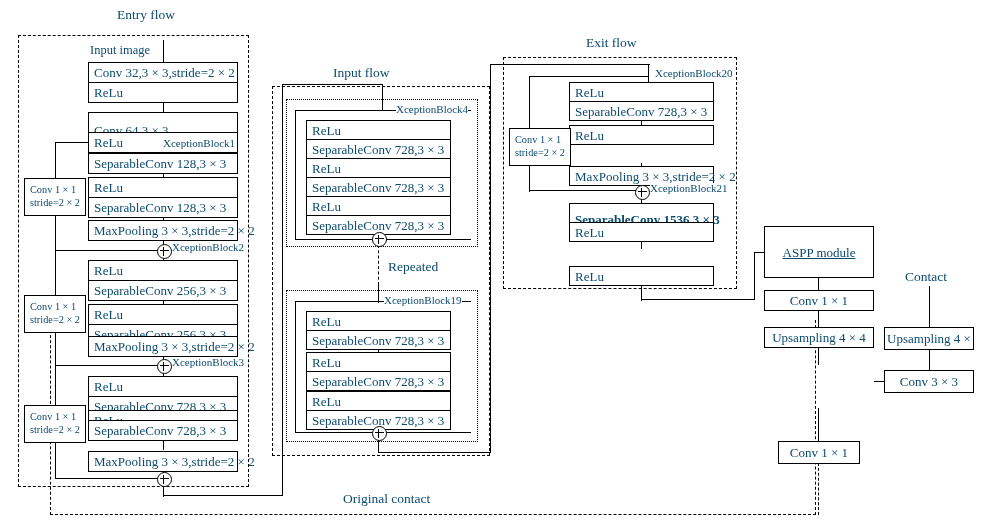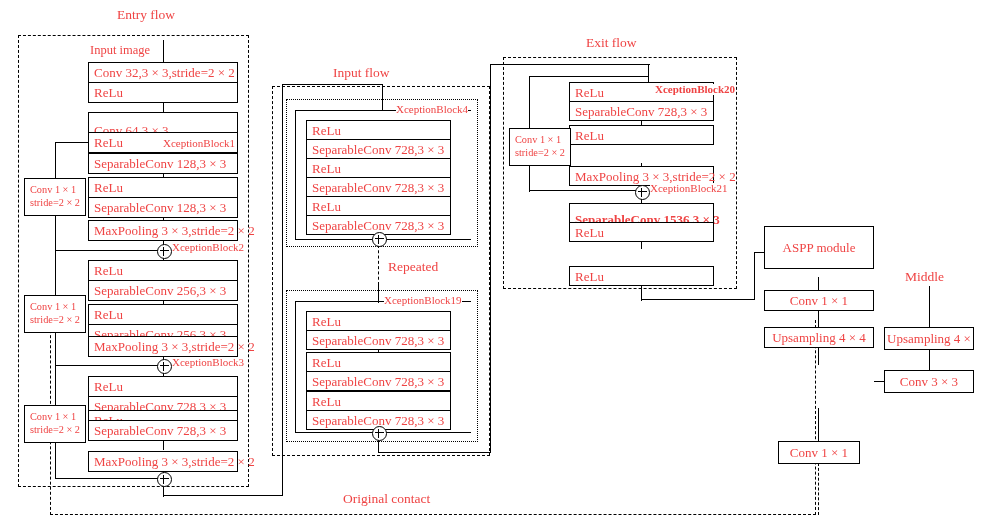--- a/index.html
+++ b/index.html
@@ -1,21 +1,21 @@
 <!DOCTYPE html>
 <html><head>
 <meta charset="utf-8">
 <style>
   html,body{margin:0;padding:0;background:#ffffff;}
   #canvas{
     position:relative;
     width:983px;height:525px;
     background:#ffffff;
     font-family:"Liberation Serif", serif;
-    color:#ef4444;
+    color:#0c4a6e;
     overflow:hidden;
   }
 
   
   .node{
     position:absolute;box-sizing:border-box;
     border:1.4px solid #000;
     background:#fff;
     font-size:13px;
     line-height:1;
@@ -223,21 +223,21 @@
   <div class="node" style="left:306px;top:391px;width:145px;height:20px;">ReLu</div>
   <div class="node" style="left:306px;top:410px;width:145px;height:20px;">SeparableConv 728,3 × 3</div>
   <div class="w wv" style="left:378px;top:429px;height:6px;"></div>
   <div class="plus" style="left:372px;top:426px;"></div>
 
   <div class="w wv" style="left:378px;top:437px;height:16px;"></div>
   <div class="w wh" style="left:378px;top:452px;width:113px;"></div>
   <div class="w wv" style="left:490px;top:64px;height:389px;"></div>
   <div class="w wh" style="left:490px;top:64px;width:160px;"></div>
 
-  <div class="lbl small" style="left:655px;top:84px;font-weight:bold;">XceptionBlock20</div>
+  <div class="lbl small" style="left:655px;top:68px;">XceptionBlock20</div>
   <div class="w wv" style="left:648px;top:64px;height:18px;"></div>
   <div class="w wh" style="left:529px;top:76px;width:120px;"></div>
   <div class="w wv" style="left:529px;top:76px;height:56px;"></div>
 
   <div class="node" style="left:569px;top:82px;width:145px;height:20px;">ReLu</div>
   <div class="node" style="left:569px;top:101px;width:145px;height:20px;">SeparableConv 728,3 × 3</div>
   <div class="w wv" style="left:641px;top:120px;height:8px;"></div>
 
   <div class="node" style="left:569px;top:125px;width:145px;height:20px;">ReLu</div>
   <div class="w wv" style="left:641px;top:163px;height:6px;"></div>
@@ -260,37 +260,37 @@
   <div class="node" style="left:569px;top:222px;width:145px;height:20px;">ReLu</div>
   <div class="w wv" style="left:641px;top:241px;height:8px;"></div>
 
   <div class="node" style="left:569px;top:266px;width:145px;height:20px;">ReLu</div>
 
   <div class="w wv" style="left:641px;top:285px;height:16px;"></div>
   <div class="w wh" style="left:641px;top:299px;width:114px;"></div>
   <div class="w wv" style="left:754px;top:252px;height:48px;"></div>
   <div class="w wh" style="left:754px;top:252px;width:26px;"></div>
 
-  <div class="node center" style="left:764px;top:226px;width:110px;height:43px;">ASPP module</div>
+  <div class="node center" style="left:764px;top:226px;width:110px;height:52px;text-decoration:underline;">ASPP module</div>
   <div class="w wv" style="left:818px;top:277px;height:14px;"></div>
 
   <div class="node center" style="left:764px;top:290px;width:110px;height:21px;">Conv 1 × 1</div>
   <div class="w wv" style="left:818px;top:310px;height:18px;"></div>
 
   <div class="node center" style="left:764px;top:327px;width:110px;height:21px;">Upsampling 4 × 4</div>
   <div class="w wv" style="left:818px;top:347px;height:18px;"></div>
 
   <div class="w wv" style="left:818px;top:408px;height:34px;"></div>
 
   <div class="node center" style="left:778px;top:441px;width:82px;height:23px;">Conv 1 × 1</div>
 
   <div class="w dash-v" style="left:818px;top:463px;height:52px;"></div>
   <div class="lbl big" style="left:343px;top:492px;">Original contact</div>
 
-  <div class="lbl big" style="left:905px;top:270px;">Middle</div>
+  <div class="lbl big" style="left:905px;top:270px;">Contact</div>
   <div class="w wv" style="left:929px;top:286px;height:41px;"></div>
 
   <div class="node center" style="left:884px;top:327px;width:90px;height:23px;">Upsampling 4 ×</div>
   <div class="w wv" style="left:929px;top:349px;height:22px;"></div>
 
   <div class="node center" style="left:884px;top:370px;width:90px;height:23px;">Conv 3 × 3</div>
   <div class="w wh" style="left:874px;top:381px;width:11px;"></div>
 
 </div>
 

